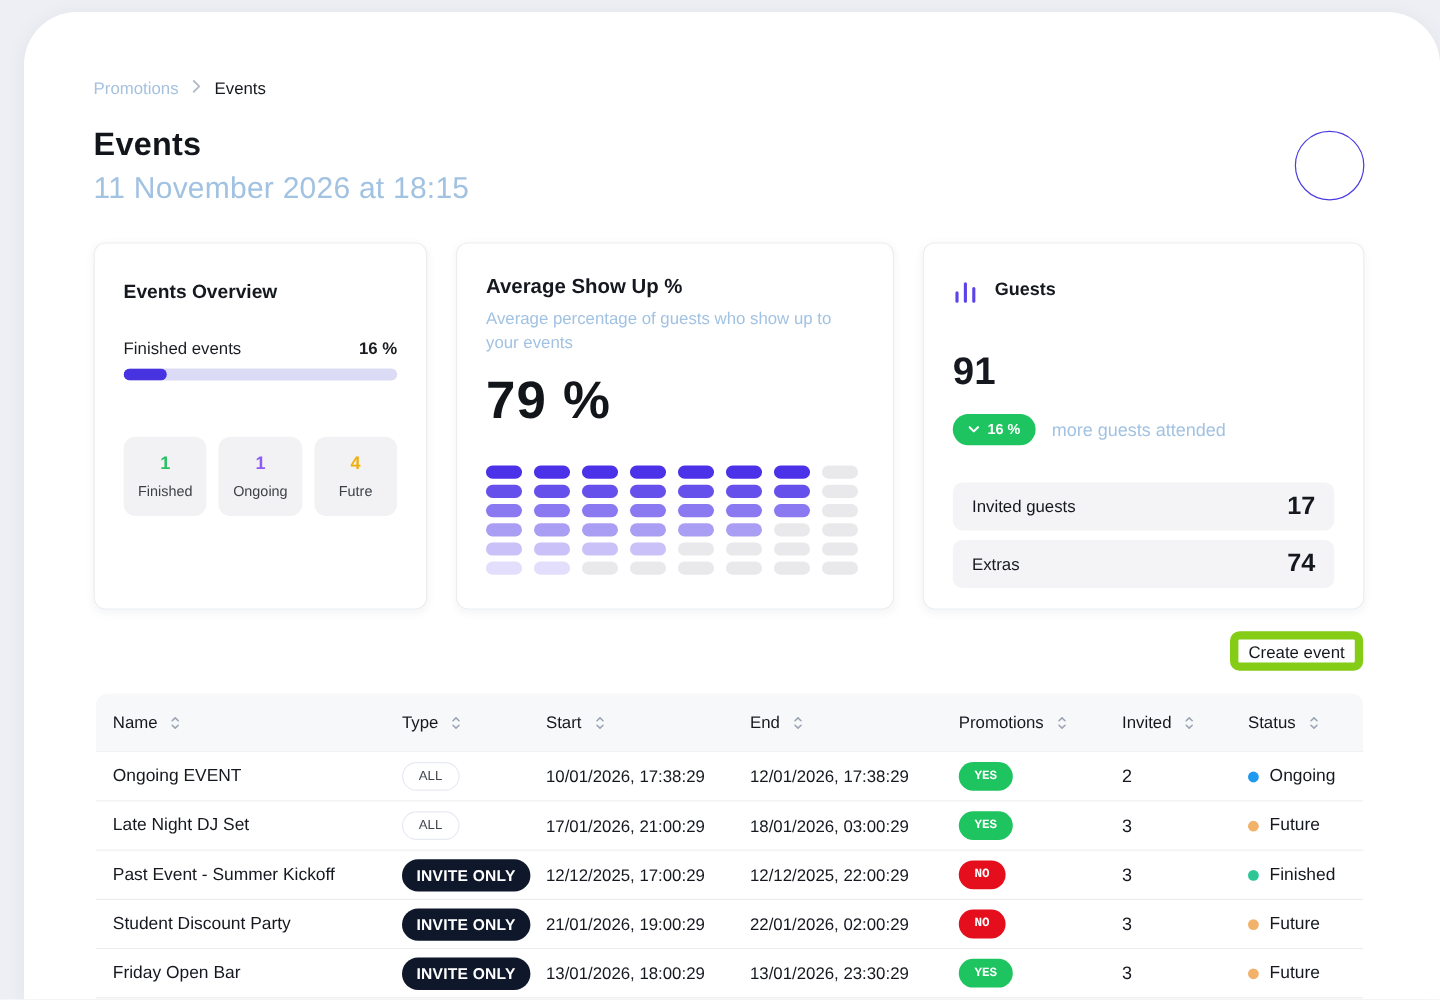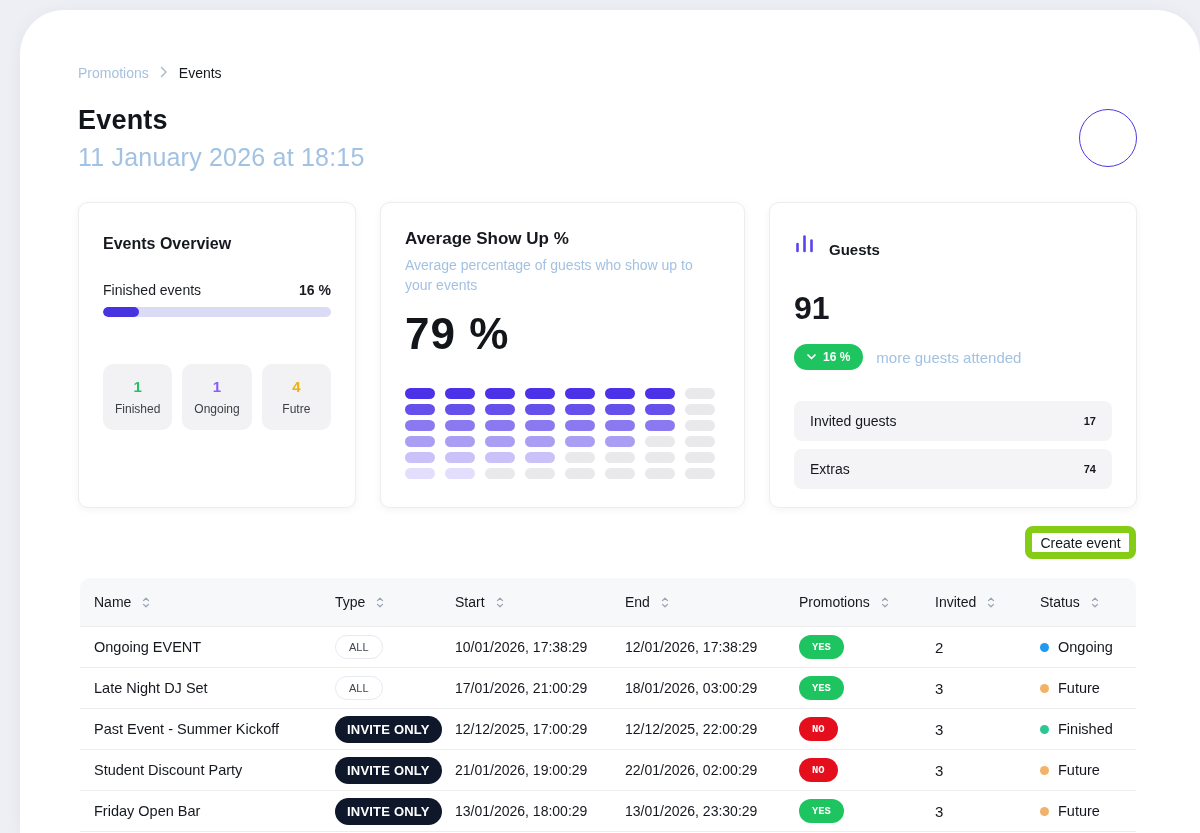--- a/index.html
+++ b/index.html
@@ -43,32 +43,32 @@
   .stat-value { font-size:15px; font-weight:700; }
   .stat-label { font-size:12px; color:#3b3f46; }
   
   .showup-title { font-size:17px; font-weight:700; margin-top:2px; }
   .showup-sub { font-size:14px; line-height:20px; color:#a2c2e2; margin-top:6px; width:306px; }
   .showup-value { font-size:44px; font-weight:800; color:#121519; margin-top:14px; letter-spacing:1px; }
   .showup-grid { margin-top:29px; display:flex; flex-direction:column; gap:5px; }
   .pill-row { display:flex; gap:10px; }
   .pill { width:30px; height:11px; border-radius:6px; }
   
-  .guests-head { display:flex; align-items:flex-end; gap:14px; margin-top:6px; }
+  .guests-head { display:flex; align-items:flex-start; gap:14px; margin-top:6px; }
   .guests-title { font-size:15px; font-weight:700; }
   .guests-total { font-size:32px; font-weight:800; margin-top:32px; }
   .badge-row { display:flex; align-items:center; gap:13px; margin-top:17px; }
   .green-badge { display:inline-flex; align-items:center; gap:7px; background:#1ec45f; color:#fff;
     font-size:12px; font-weight:700; padding:6px 13px; border-radius:999px; }
   .badge-caption { font-size:15px; color:#a2c2e2; }
   .info-rows { margin-top:31px; display:flex; flex-direction:column; gap:8px; }
   .info-row { height:40px; background:#f4f4f6; border-radius:8px; display:flex; align-items:center;
     justify-content:space-between; padding:0 16px; }
   .info-label { font-size:14px; color:#15181e; }
-  .info-value { font-size:11px; font-weight:700; }
+  .info-value { font-size:21px; font-weight:700; }
   
   .create-btn { position:absolute; left:1005px; top:516px; width:111px; height:33px; background:#fff;
     border:7px solid #84cc16; border-radius:8px; font-size:14px; color:#15181e;
     font-family:"Liberation Sans", sans-serif; cursor:pointer; }
   
   .events-table { position:absolute; left:60px; top:568px; width:1056px; }
   .t-head, .t-row { display:grid; grid-template-columns:255px 120px 170px 174px 136px 105px 96px; align-items:center; }
   .t-head { height:49px; background:#f7f8fa; border-radius:10px 10px 0 0; border-bottom:1px solid #ededf0; }
   .th { display:flex; align-items:center; gap:9px; font-size:14px; font-weight:500; color:#15181e; cursor:pointer; }
   .th.first { padding-left:14px; }
@@ -95,21 +95,21 @@
     <span>
       <svg width="8" height="12" viewBox="0 0 8 12">
           <path d="M1.5 1.5 L6 6 L1.5 10.5" fill="none" stroke="#b3bcc8" stroke-width="1.6" stroke-linecap="round" stroke-linejoin="round"></path>
         </svg>
     </span>
     <span class="bc-current">Events</span>
   </div>
 
   <div class="page-head">
     <h1 class="page-title">Events</h1>
-    <div class="page-subtitle">11 January 2026 at 18:15</div>
+    <div class="page-subtitle">11 November 2026 at 18:15</div>
   </div>
 
   <div class="avatar"></div>
 
   <div class="cards">
 
     <div class="card overview">
       <div class="card-title">Events Overview</div>
       <div class="progress-head">
         <span>Finished events</span>

